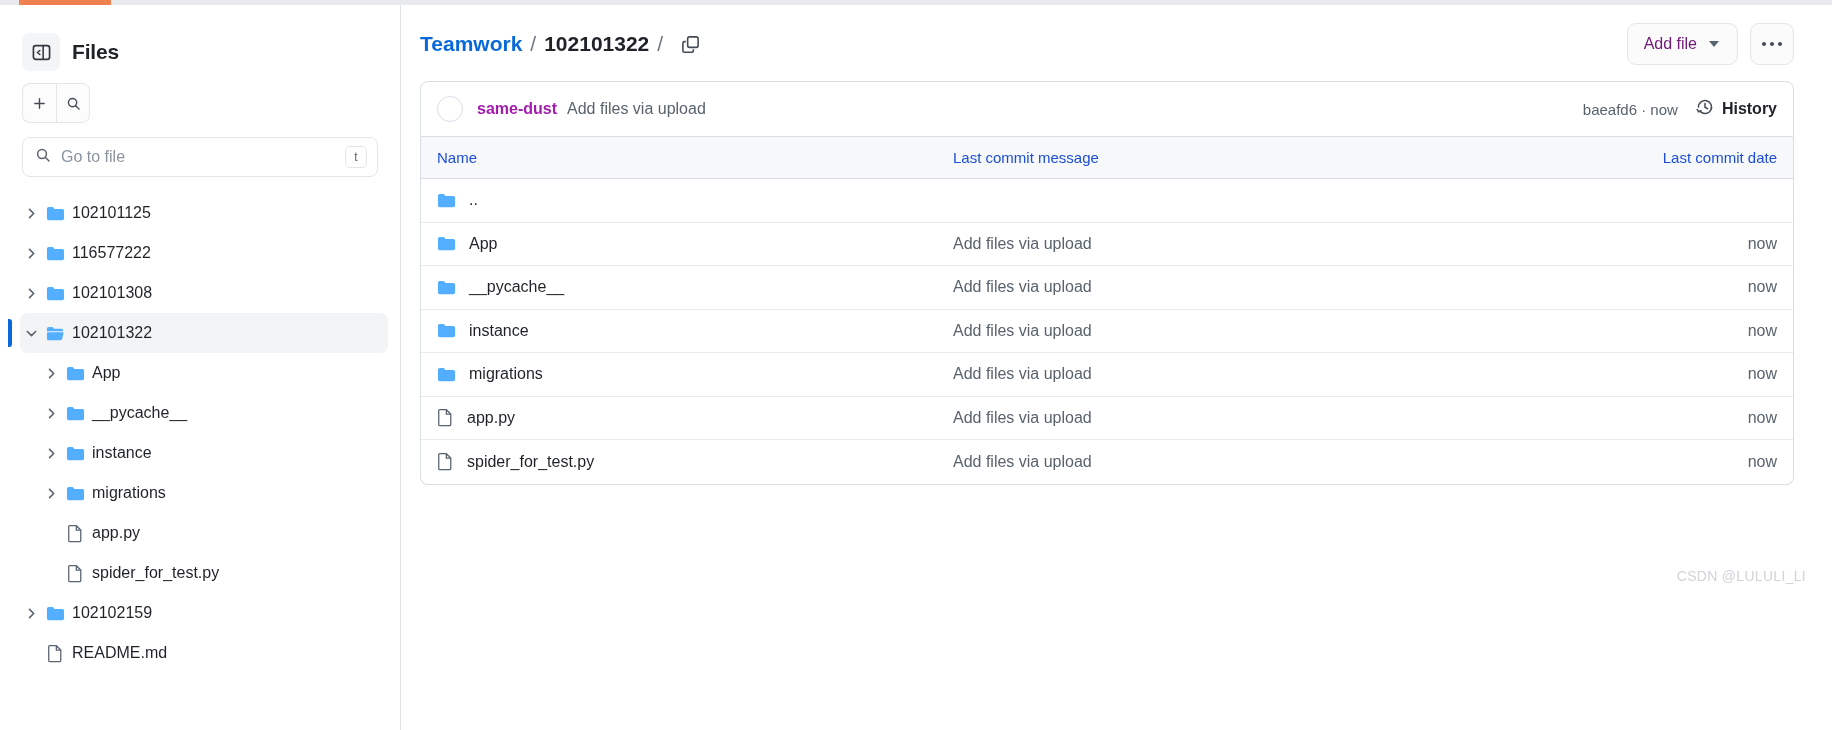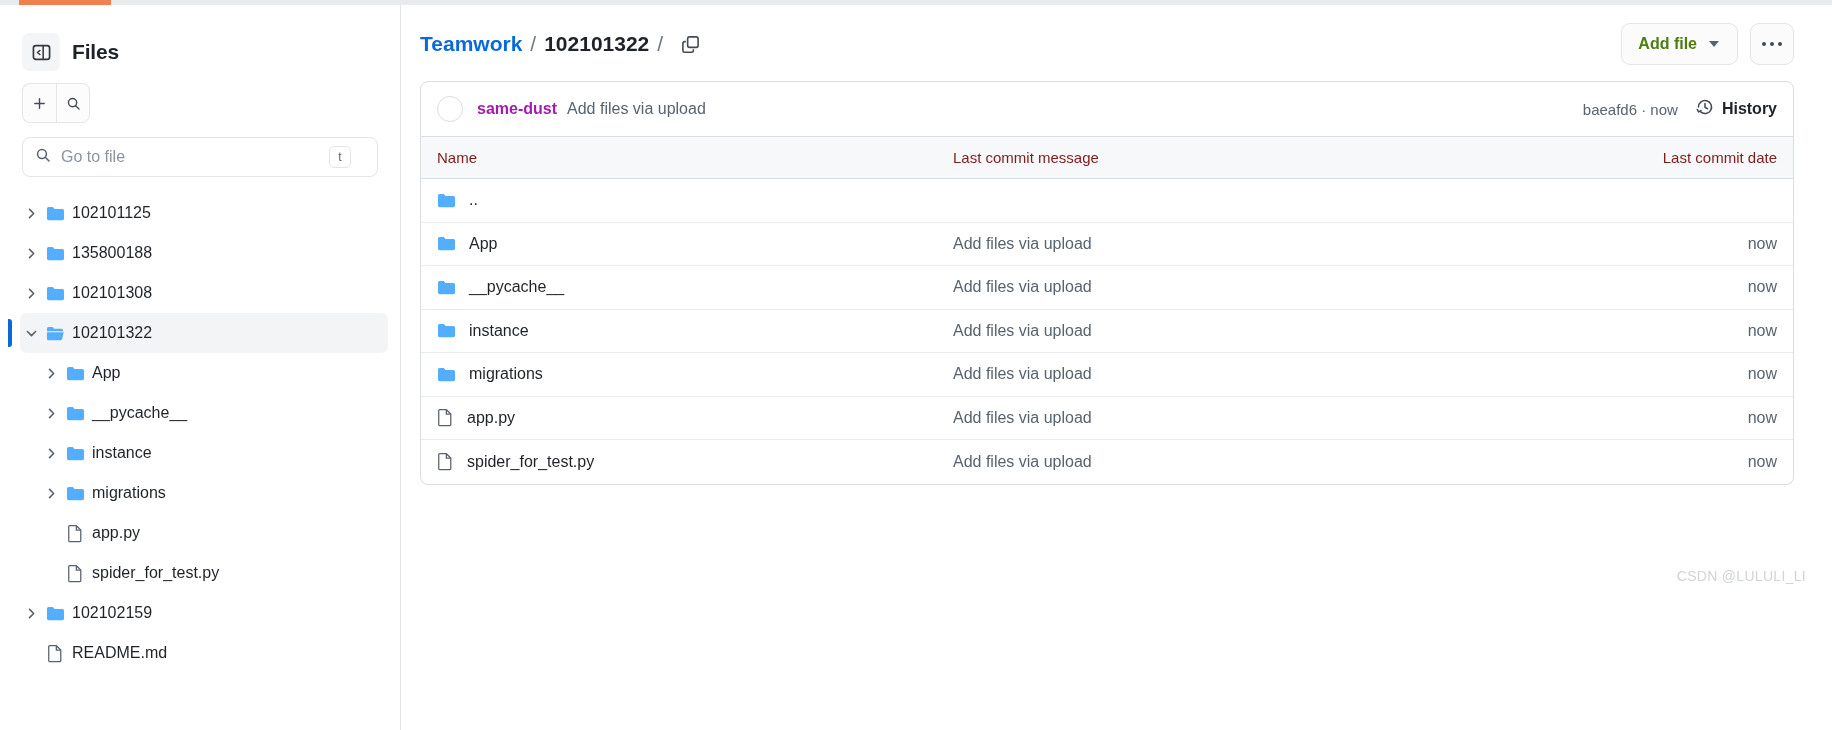--- a/index.html
+++ b/index.html
@@ -58,21 +58,21 @@
   .icon-btn {
     width: 34px; height: 40px; border: 1px solid #e3e5e8; background: #fcfcfd;
     display: flex; align-items: center; justify-content: center; cursor: pointer;
   }
   .icon-btn.left { border-radius: 8px 0 0 8px; border-right: none; }
   .icon-btn.right { border-radius: 0 8px 8px 0; }
 
   .sb-search {
     margin: 14px 22px 0 22px; height: 40px;
     border: 1px solid #e3e5e8; border-radius: 8px; background: #ffffff;
-    display: flex; align-items: center; padding: 0 26px 0 12px; gap: 10px;
+    display: flex; align-items: center; padding: 0 10px 0 12px; gap: 10px;
     cursor: text;
   }
   .sb-search input {
     flex: 1; border: none; outline: none; font-size: 16px; color: #1f2328;
     font-family: "Liberation Sans", sans-serif; background: transparent;
   }
   .sb-search input::placeholder { color: #8b949e; }
   .kbd {
     width: 22px; height: 22px; border: 1px solid #e3e5e8; border-radius: 5px;
     display: flex; align-items: center; justify-content: center;
@@ -104,21 +104,21 @@
   .breadcrumb { display: flex; align-items: center; gap: 8px; font-size: 21px; }
   .bc-repo { color: #0969da; font-weight: 700; cursor: pointer; }
   .bc-sep { color: #6e7781; font-weight: 400; }
   .bc-cur { color: #1f2328; font-weight: 700; }
   .copy-btn { margin-left: 10px; cursor: pointer; display: flex; align-items: center; }
 
   .head-actions { margin-left: auto; display: flex; align-items: center; gap: 12px; }
   .btn-addfile {
     height: 42px; border: 1px solid #e3e5e8; border-radius: 9px; background: #fbfbfc;
     display: flex; align-items: center; gap: 12px; padding: 0 16px; cursor: pointer;
-    font-size: 16px; font-weight: 700; color: #4d7c0f;
+    font-size: 16px; font-weight: 400; color: #701a75;
   }
   .btn-dots {
     width: 44px; height: 42px; border: 1px solid #e3e5e8; border-radius: 9px; background: #fbfbfc;
     display: flex; align-items: center; justify-content: center; gap: 4px; cursor: pointer;
   }
   .dot { width: 4px; height: 4px; border-radius: 50%; background: #424a53; }
 
   .commit-bar {
     height: 56px; border: 1px solid #d8dee4; border-radius: 8px 8px 0 0;
     display: flex; align-items: center; padding: 0 16px; background: #ffffff;
@@ -135,21 +135,21 @@
   .history { display: flex; align-items: center; gap: 8px; cursor: pointer; }
   .history-label { font-size: 16px; font-weight: 700; color: #1f2328; }
 
   .file-table {
     border: 1px solid #d8dee4; border-top: none; border-radius: 0 0 8px 8px;
     overflow: hidden; background: #fff;
   }
   .ft-header {
     display: flex; align-items: center; height: 42px; background: #f6f8fa;
     border-bottom: 1px solid #d8dee4; padding: 0 16px;
-    font-size: 15px; color: #7f1d1d;
+    font-size: 15px; color: #1d4ed8;
   }
   .col-name { flex: 0 0 516px; }
   .col-msg { flex: 1; }
   .col-date { flex: 0 0 180px; text-align: right; }
 
   .ft-row {
     display: flex; align-items: center; height: 43.5px;
     border-bottom: 1px solid #e7ebef; padding: 0 16px;
     font-size: 16px; cursor: pointer;
   }
@@ -232,21 +232,21 @@
           <span class="chev">
             <svg width="13" height="13" viewBox="0 0 12 12" fill="none">
               <path d="M4.2 2.2 L8 6 L4.2 9.8" stroke="#59636e" stroke-width="1.5" stroke-linecap="round" stroke-linejoin="round"></path>
             </svg>
           </span>
           <span class="tree-icon">
             <svg width="19" height="17" viewBox="0 0 20 17">
               <path d="M1 3.4a1.8 1.8 0 0 1 1.8-1.8h4.3l1.9 2.1h8.2A1.8 1.8 0 0 1 19 5.5v8.3a1.8 1.8 0 0 1-1.8 1.8H2.8A1.8 1.8 0 0 1 1 13.8z" fill="#54aeff"></path>
             </svg>
           </span>
-          <span class="tree-label">135800188</span>
+          <span class="tree-label">116577222</span>
         </div>
         <div class="tree-row" style="margin-left: 12px;">
           <span class="chev">
             <svg width="13" height="13" viewBox="0 0 12 12" fill="none">
               <path d="M4.2 2.2 L8 6 L4.2 9.8" stroke="#59636e" stroke-width="1.5" stroke-linecap="round" stroke-linejoin="round"></path>
             </svg>
           </span>
           <span class="tree-icon">
             <svg width="19" height="17" viewBox="0 0 20 17">
               <path d="M1 3.4a1.8 1.8 0 0 1 1.8-1.8h4.3l1.9 2.1h8.2A1.8 1.8 0 0 1 19 5.5v8.3a1.8 1.8 0 0 1-1.8 1.8H2.8A1.8 1.8 0 0 1 1 13.8z" fill="#54aeff"></path>

